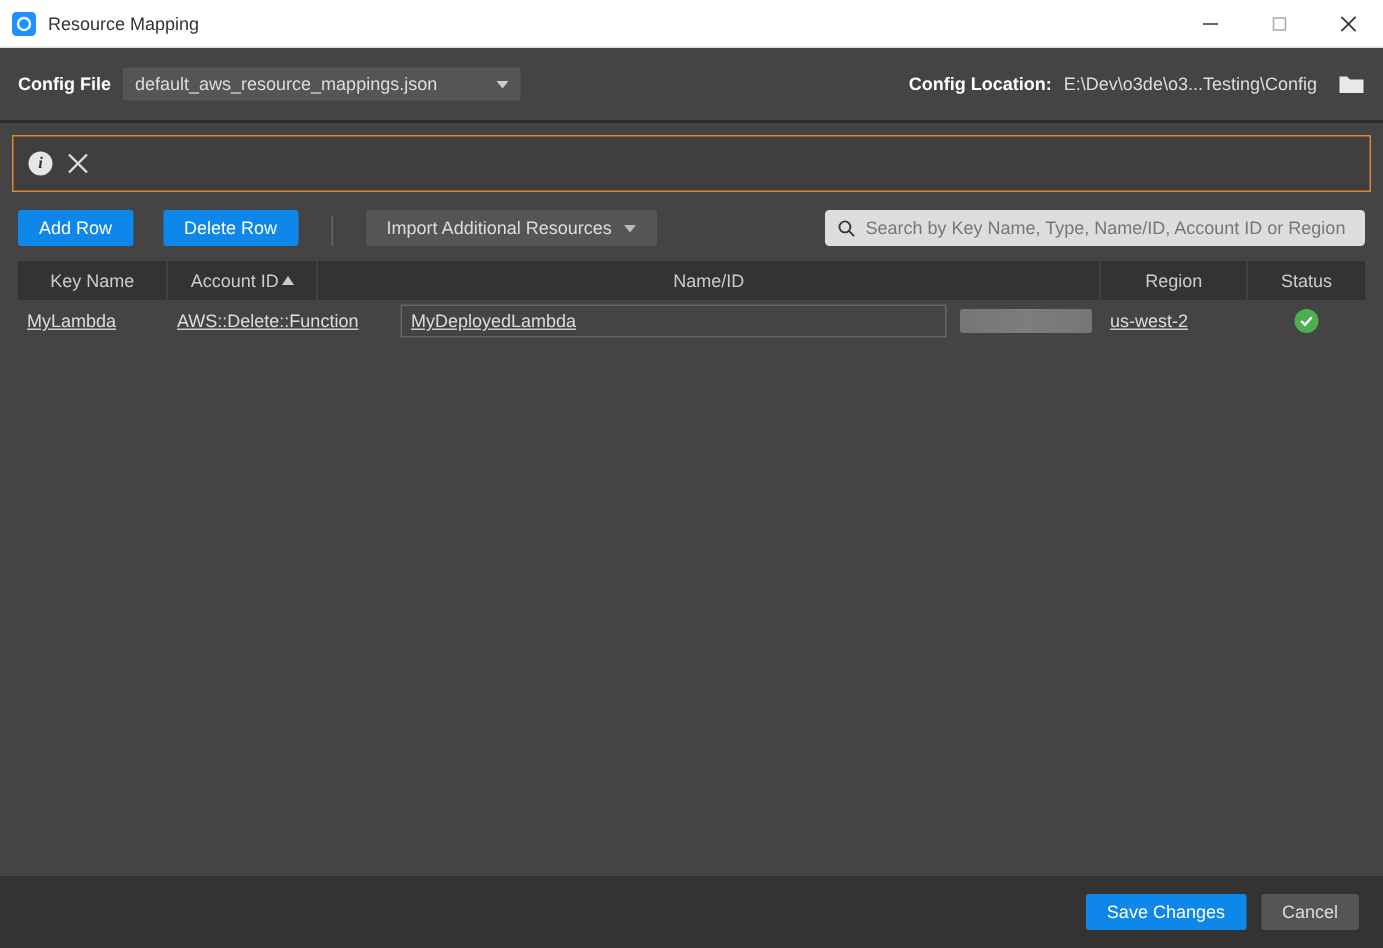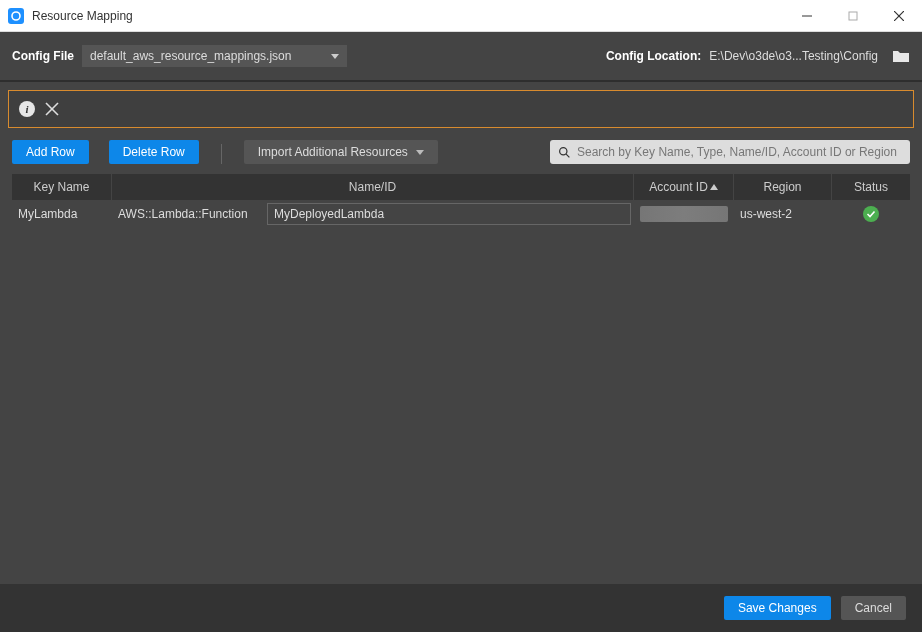--- a/index.html
+++ b/index.html
@@ -59,21 +59,21 @@
   .th:last-child { border-right:none;text-align:right; }
   .th .sort-arrow { width:0; height:0; border-left:4px solid transparent; border-right:4px solid transparent; border-bottom:6px solid #ccc; margin-left:2px; }
   .col-key { width:100px;text-align:right; }
   .col-type { width:152px; }
   .col-name { flex:1; }
   .col-acct { width:100px; }
   .col-region { width:98px; }
   .col-status { width:78px; }
 
   .tbody { flex:1; }
-  .trow { display:flex; height:28px; align-items:center; }
+  .trow { display:flex; height:28px; align-items:center;text-decoration:underline; }
   .td { font-size:12px; color:#ddd; display:flex; align-items:center; padding:0 6px; height:100%; }
   .td.col-key { width:100px; }
   .td.col-type { width:152px; justify-content:flex-start; }
   .td.col-name { flex:1; padding:0 3px; }
   .td.col-name .cell-input { width:100%; height:22px; background:#444; border:1px solid #666; color:#ddd; font-size:12px; padding:0 6px; outline:none; }
   .td.col-acct { width:100px; }
   .td.col-acct .blur { width:88px; height:16px; background:linear-gradient(90deg,#767676,#7d7d7d,#767676); border-radius:2px; filter:blur(0.4px); }
   .td.col-region { width:98px; justify-content:flex-start; }
   .td.col-status { width:78px; justify-content:center; }
   .status-ok { width:16px; height:16px; border-radius:50%; background:#4caf50; display:flex; align-items:center; justify-content:center; }
@@ -161,32 +161,32 @@
             <line x1="10" y1="10" x2="14" y2="14" stroke="#333" stroke-width="1.5"></line>
           </svg>
         <input type="text" placeholder="Search by Key Name, Type, Name/ID, Account ID or Region" style="">
       </div>
     </div>
 
     <div class="table-wrap">
       <div class="table">
         <div class="thead">
           <div class="th col-key">Key Name</div>
-          <div class="th col-name">Name/ID</div>
           <div class="th col-acct">
             <span>Account ID</span>
             <span class="sort-arrow"></span>
           </div>
+          <div class="th col-name">Name/ID</div>
           <div class="th col-region">Region</div>
           <div class="th col-status">Status</div>
         </div>
         <div class="tbody">
           <div class="trow">
             <div class="td col-key">MyLambda</div>
-            <div class="td col-type">AWS::Lambda::Function</div>
+            <div class="td col-type">AWS::Delete::Function</div>
             <div class="td col-name">
               <input class="cell-input" type="text" value="MyDeployedLambda" style="">
             </div>
             <div class="td col-acct">
               <div class="blur"></div>
             </div>
             <div class="td col-region">us-west-2</div>
             <div class="td col-status">
               <div class="status-ok">
                 <svg viewBox="0 0 10 10">

